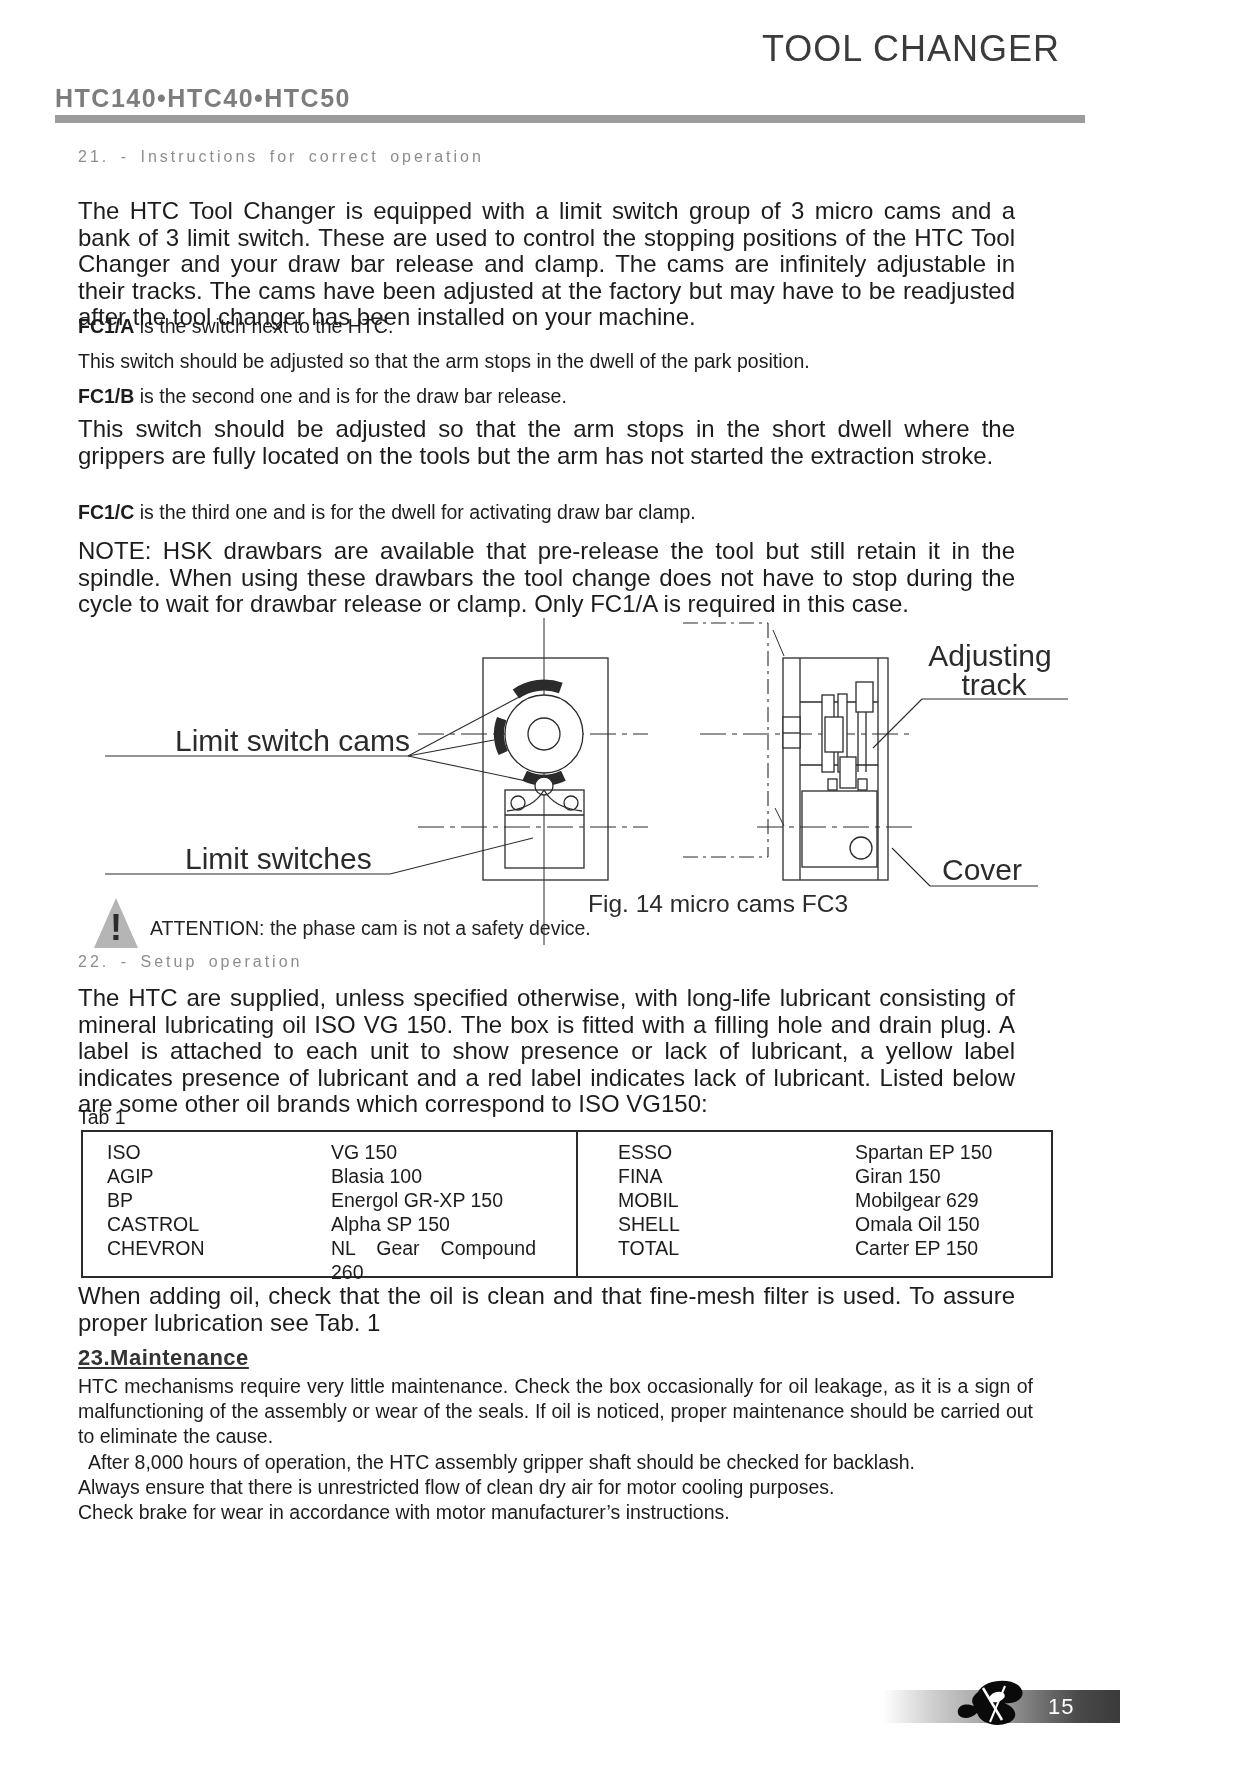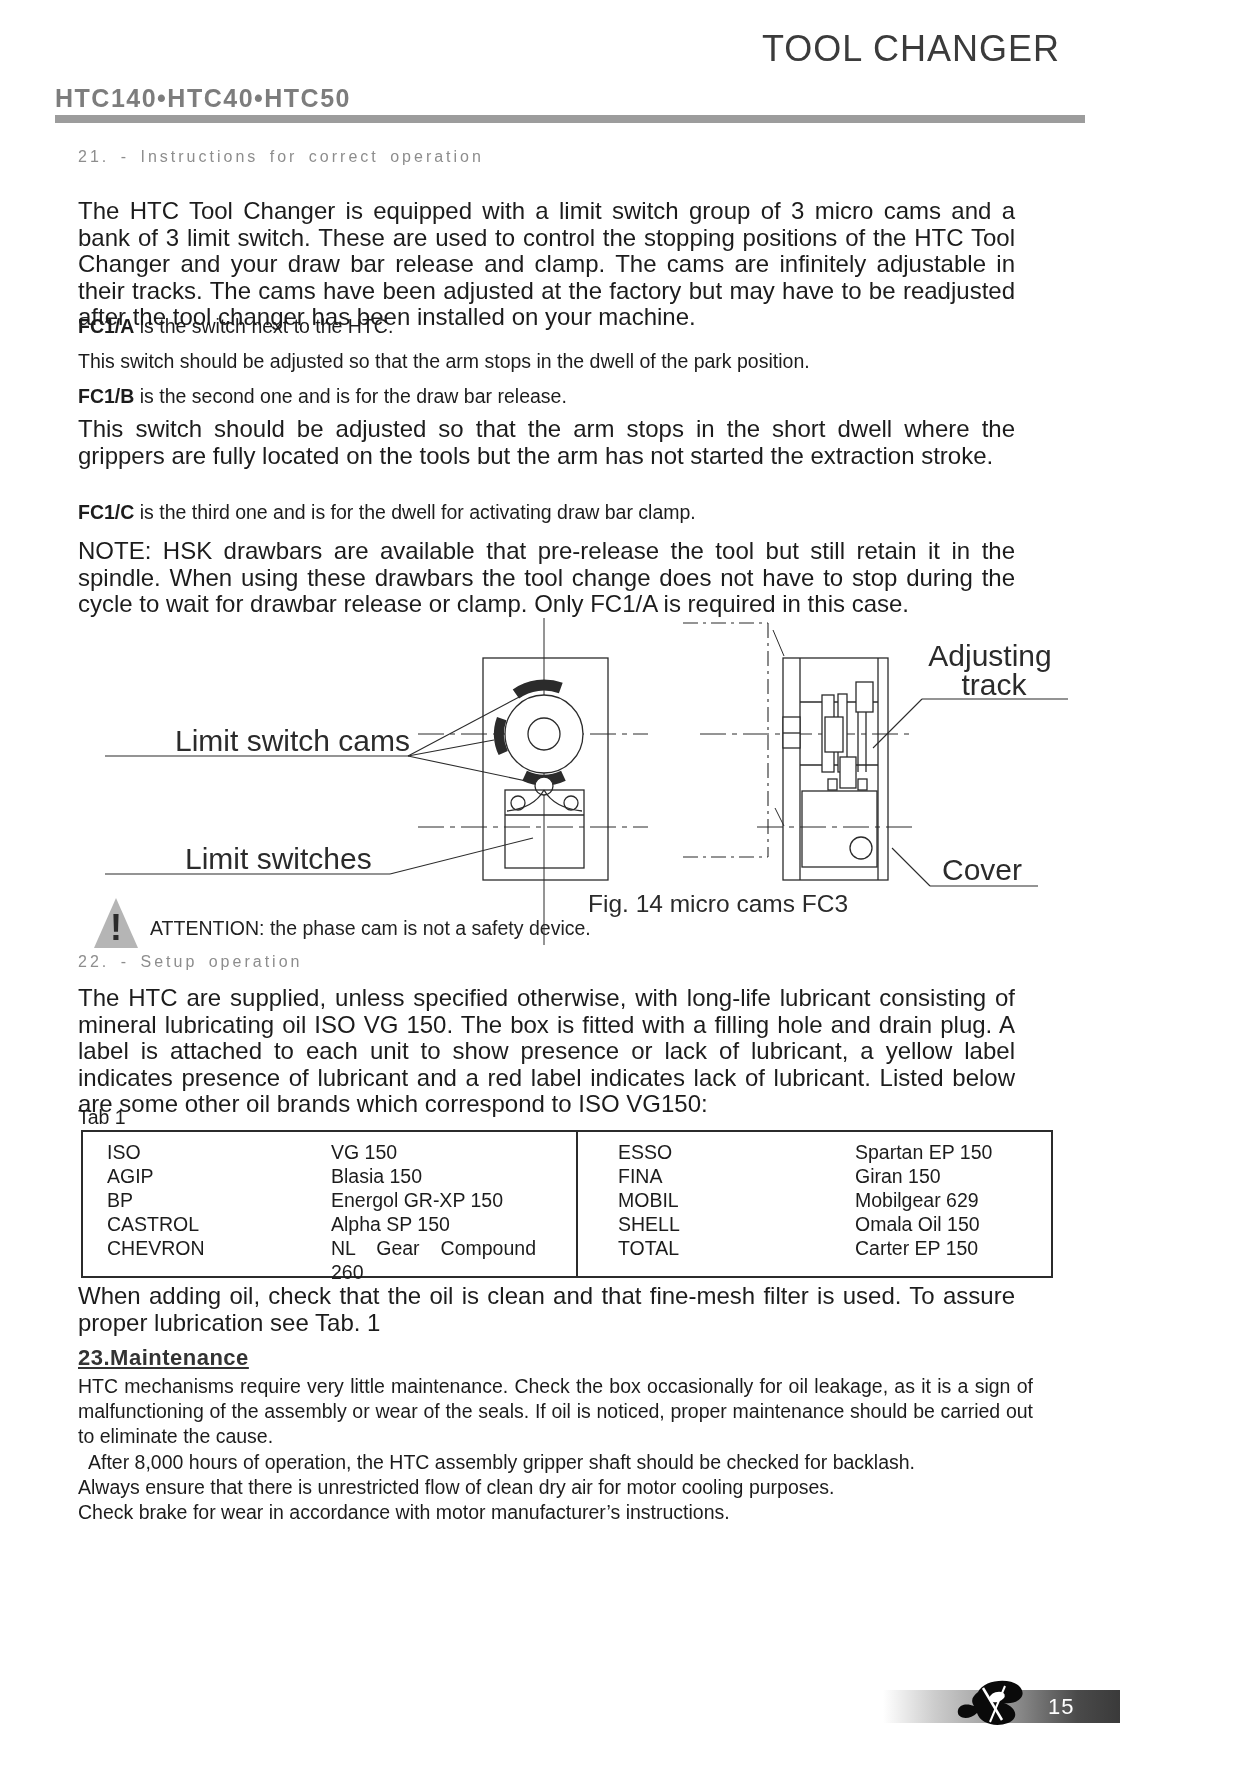--- a/index.html
+++ b/index.html
@@ -172,21 +172,21 @@
   <div class="abs oil-table" style="top:1130px;left:81px;width:968px;height:144px;">
     <div class="oil-divider" style="left:493px;"></div>
 
     <div class="oil-col oil-left" style="left:24px;">
       <div class="oil-row">
         <span class="oil-cell">ISO</span>
         <span class="oil-cell">VG 150</span>
       </div>
       <div class="oil-row">
         <span class="oil-cell">AGIP</span>
-        <span class="oil-cell">Blasia 150</span>
+        <span class="oil-cell">Blasia 100</span>
       </div>
       <div class="oil-row">
         <span class="oil-cell">BP</span>
         <span class="oil-cell">Energol GR-XP 150</span>
       </div>
       <div class="oil-row">
         <span class="oil-cell">CASTROL</span>
         <span class="oil-cell">Alpha SP 150</span>
       </div>
       <div class="oil-row">

